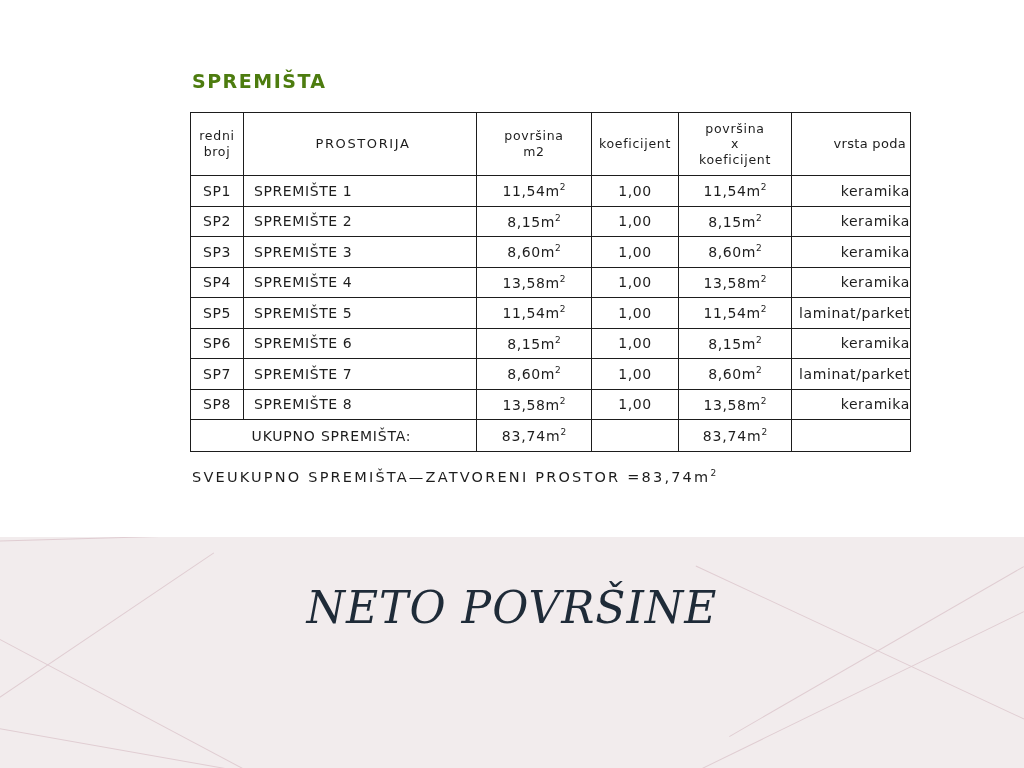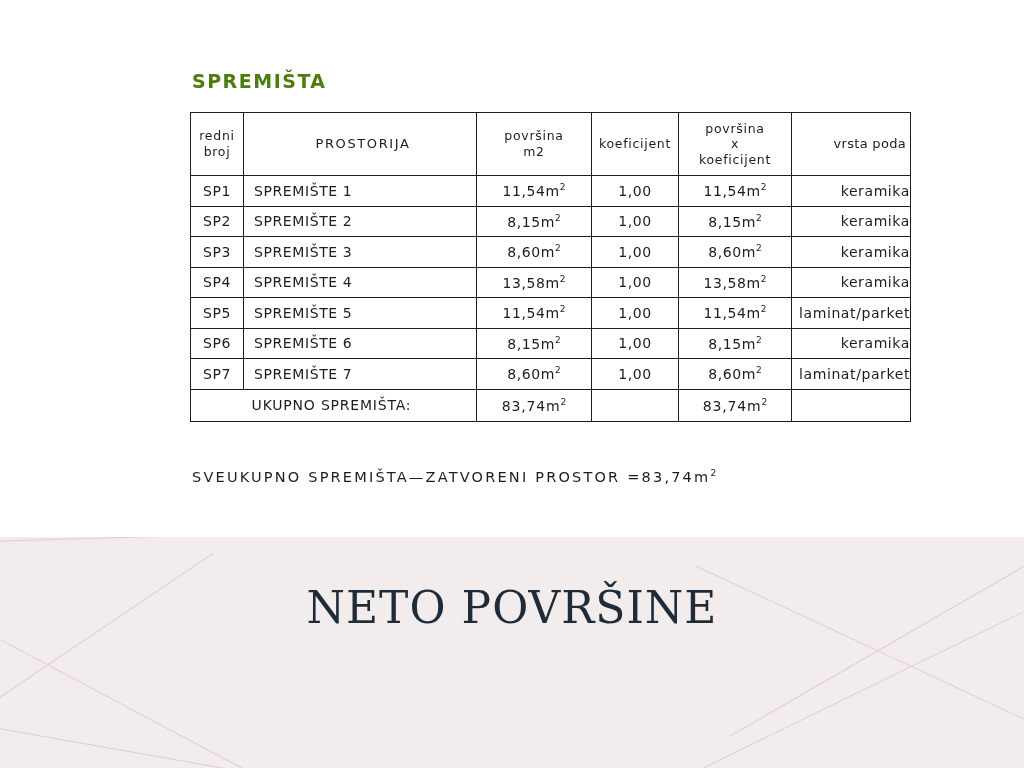--- a/index.html
+++ b/index.html
@@ -178,20 +178,21 @@
     height: 1px;
     transform-origin: 0 0;
   }
   #banner-text {
     position: absolute;
     left: 0;
     top: 42px;
     width: 1024px;
     text-align: center;
     font-family: "DejaVu Serif", serif;
+    font-style: italic;
     font-size: 44px;
     line-height: 1.32;
     letter-spacing: 1px;
     color: #1f2b38;
   }
   #banner-text .l2 { display: block; }
 </style>
 </head>
 <body>
 
@@ -279,20 +280,28 @@
 
       <tr class="body-row">
         <td class="c-num">SP7</td>
         <td class="c-room">SPREMIŠTE 7</td>
         <td class="c-area"><span>8,60m</span><sup class="m2">2</sup></td>
         <td class="c-coef">1,00</td>
         <td class="c-areacoef"><span>8,60m</span><sup class="m2">2</sup></td>
         <td class="c-floor">laminat/parket</td>
       </tr>
 
+      <tr class="body-row">
+        <td class="c-num">SP8</td>
+        <td class="c-room">SPREMIŠTE 8</td>
+        <td class="c-area"><span>13,58m</span><sup class="m2">2</sup></td>
+        <td class="c-coef">1,00</td>
+        <td class="c-areacoef"><span>13,58m</span><sup class="m2">2</sup></td>
+        <td class="c-floor">keramika</td>
+      </tr>
 
       <tr class="total-row">
         <td class="total-label" colspan="2">UKUPNO SPREMIŠTA:</td>
         <td class="c-area"><span>83,74m</span><sup class="m2">2</sup></td>
         <td class="c-coef"></td>
         <td class="c-areacoef"><span>83,74m</span><sup class="m2">2</sup></td>
         <td class="c-floor"></td>
       </tr>
 
     </tbody>

